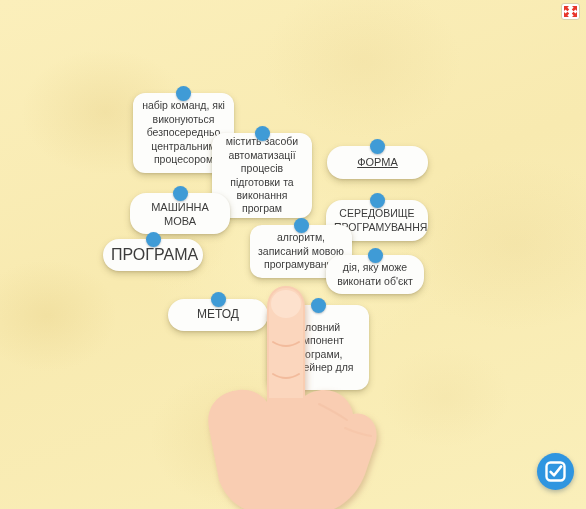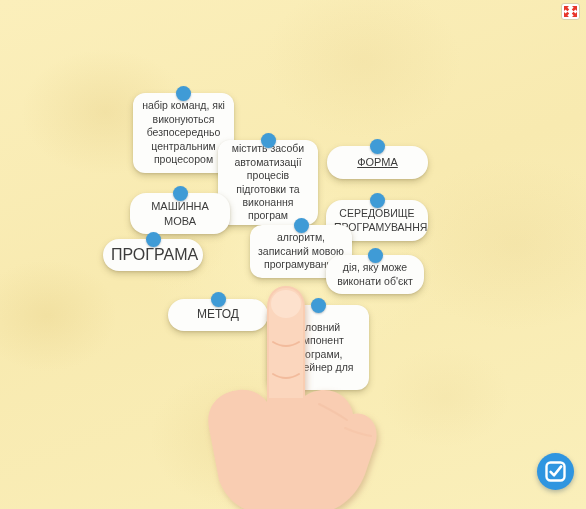--- a/index.html
+++ b/index.html
@@ -59,23 +59,23 @@
     border-radius: 50%;
     background: #3f9bd6;
     box-shadow: 0 1px 2px rgba(60,80,100,0.35);
     top: -7px;
     left: 50%;
     margin-left: -7.5px;
   }
 
   
   #card-0 { left:133px; top:93px;  width:101px; height:80px;  font-size:10.5px; }
-  #card-1 { left:218px; top:133px; width:100px; height:85px;  font-size:10.5px;margin-top:7px; }
+  #card-1 { left:212px; top:133px; width:100px; height:85px;  font-size:10.5px; }
   #card-2 { left:327px; top:146px; width:101px; height:33px;  font-size:11px;text-decoration:underline;  }
-  #card-3 { left:130px; top:193px; width:100px; height:41px;  font-size:11px;  }
+  #card-3 { left:130px; top:193px; width:100px; height:41px;  font-size:11px;align-items:flex-end;  }
   #card-4 { left:326px; top:200px; width:102px; height:41px;  font-size:10.5px;}
   #card-5 { left:218px; top:225px; width:102px; height:53px;  font-size:10.5px;margin-left:32px;}
   #card-6 { left:103px; top:239px; width:100px; height:32px;  font-size:16px;justify-content:center;  }
   #card-7 { left:326px; top:255px; width:98px;  height:39px;  font-size:10.5px;}
   #card-8 { left:168px; top:299px; width:100px; height:32px;  font-size:12px;align-items:center;  }
   #card-9 { left:267px; top:305px; width:102px; height:85px;  font-size:10.5px;}
 
   
   #hand {
     position: absolute;

